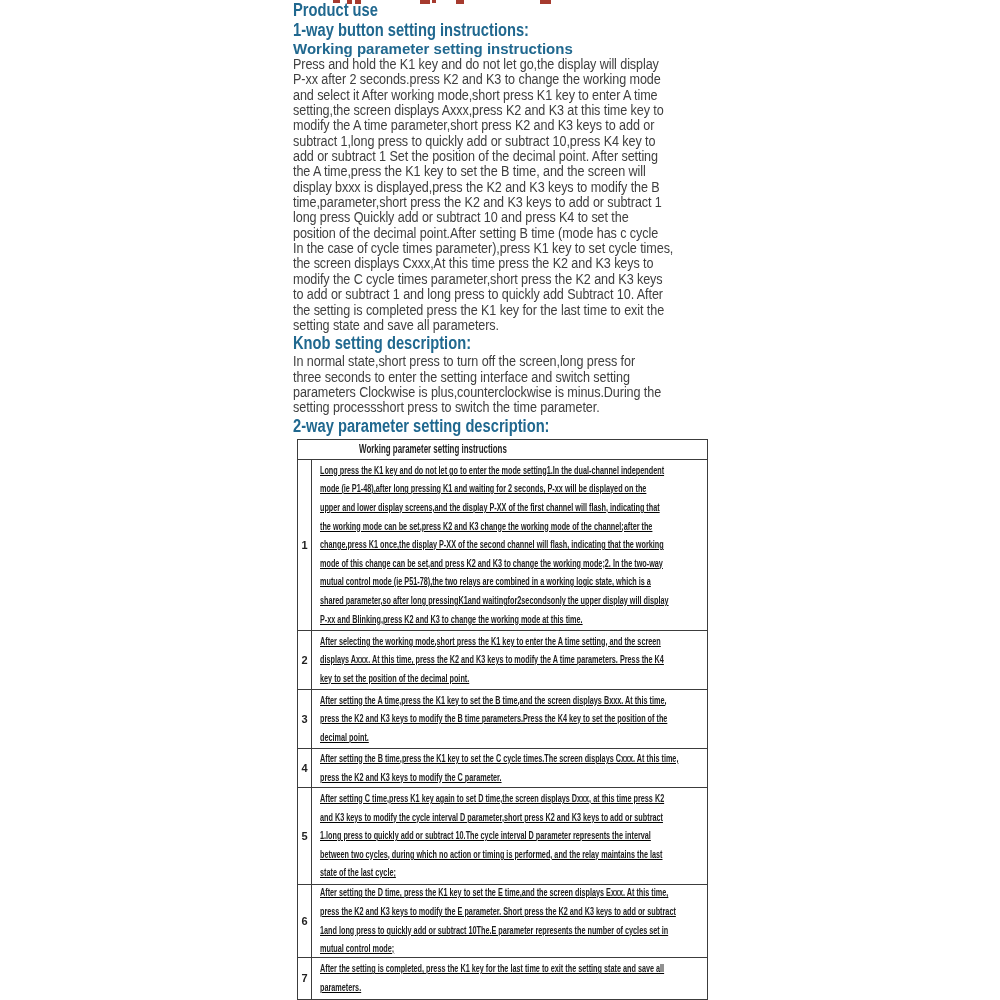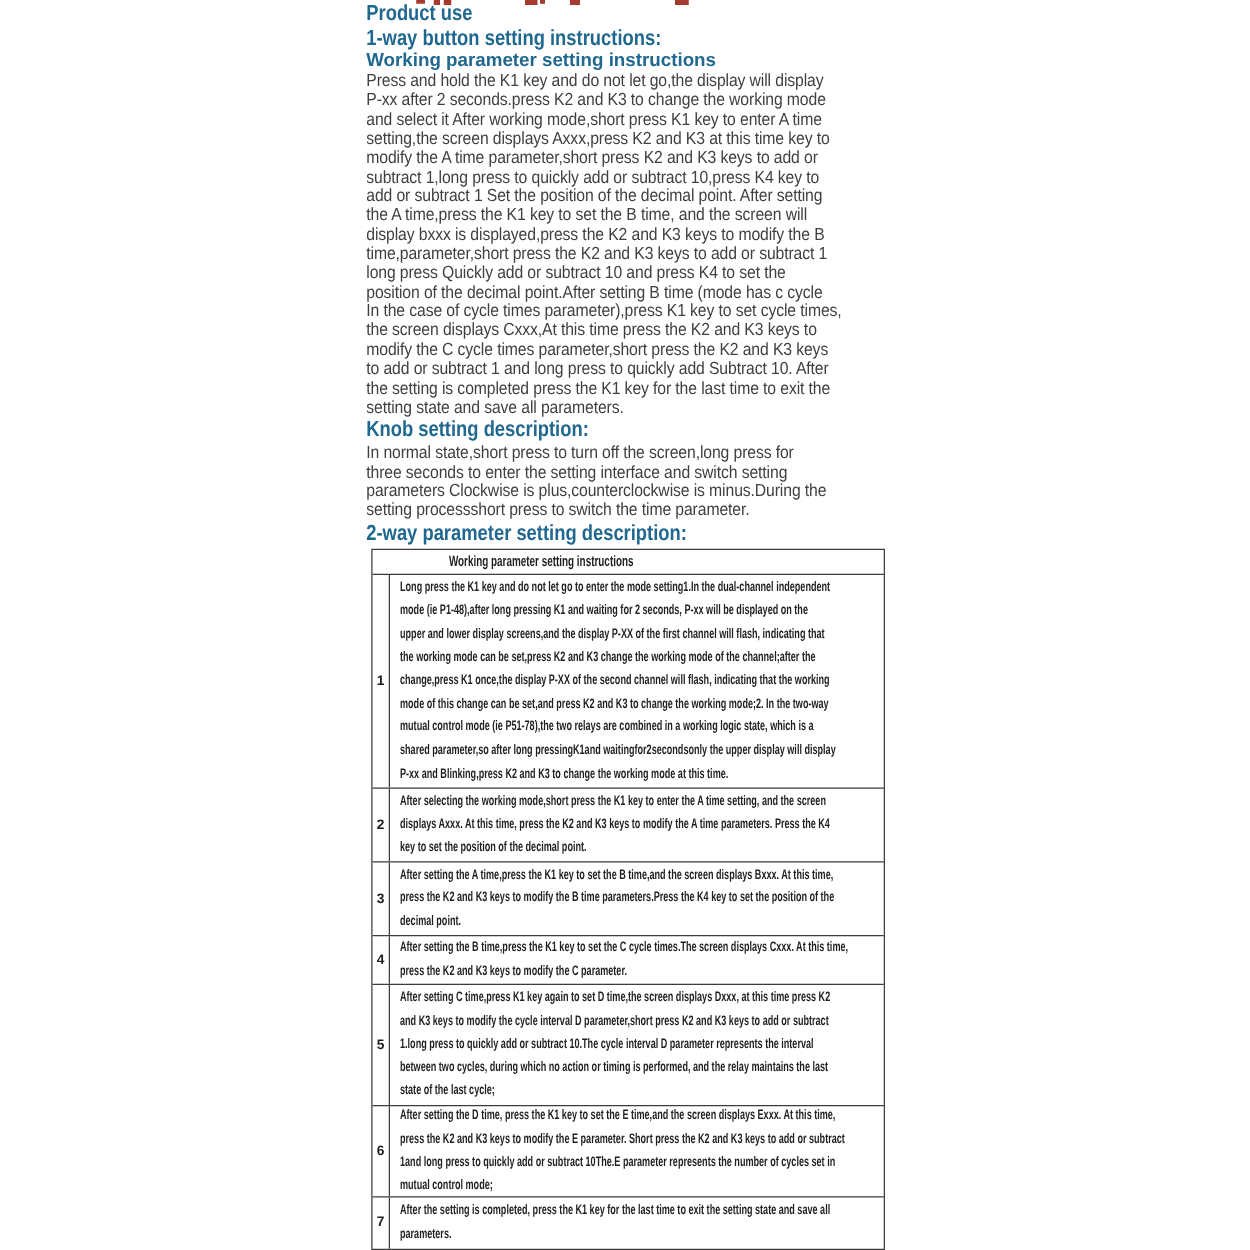--- a/index.html
+++ b/index.html
@@ -53,21 +53,21 @@
   }
   .trow { display:flex; border-bottom:1px solid #3c3c3c; }
   .trow:last-child { border-bottom:none; }
   .tnum {
     width:14px; border-right:1px solid #3c3c3c; flex:0 0 14px;
     display:flex; align-items:center; justify-content:center;
     font-size:11px; font-weight:bold; color:#1f1f1f;
   }
   .tcell {
     flex:1; overflow:hidden; padding-left:8px;
-    display:flex; flex-direction:column; justify-content:center;
+    display:flex; flex-direction:column; justify-content:center;text-decoration:underline;
   }
   .tl {
     font-size:11px; font-weight:bold; color:#1f1f1f; line-height:18.6px;
     white-space:nowrap; width:152%; transform:scaleX(0.66); transform-origin:0 50%;
   }
   #tbody .trow:nth-child(1){height:171px;}
   #tbody .trow:nth-child(2){height:59px;}
   #tbody .trow:nth-child(3){height:59px;}
   #tbody .trow:nth-child(4){height:39px;}
   #tbody .trow:nth-child(5){height:97px;}

